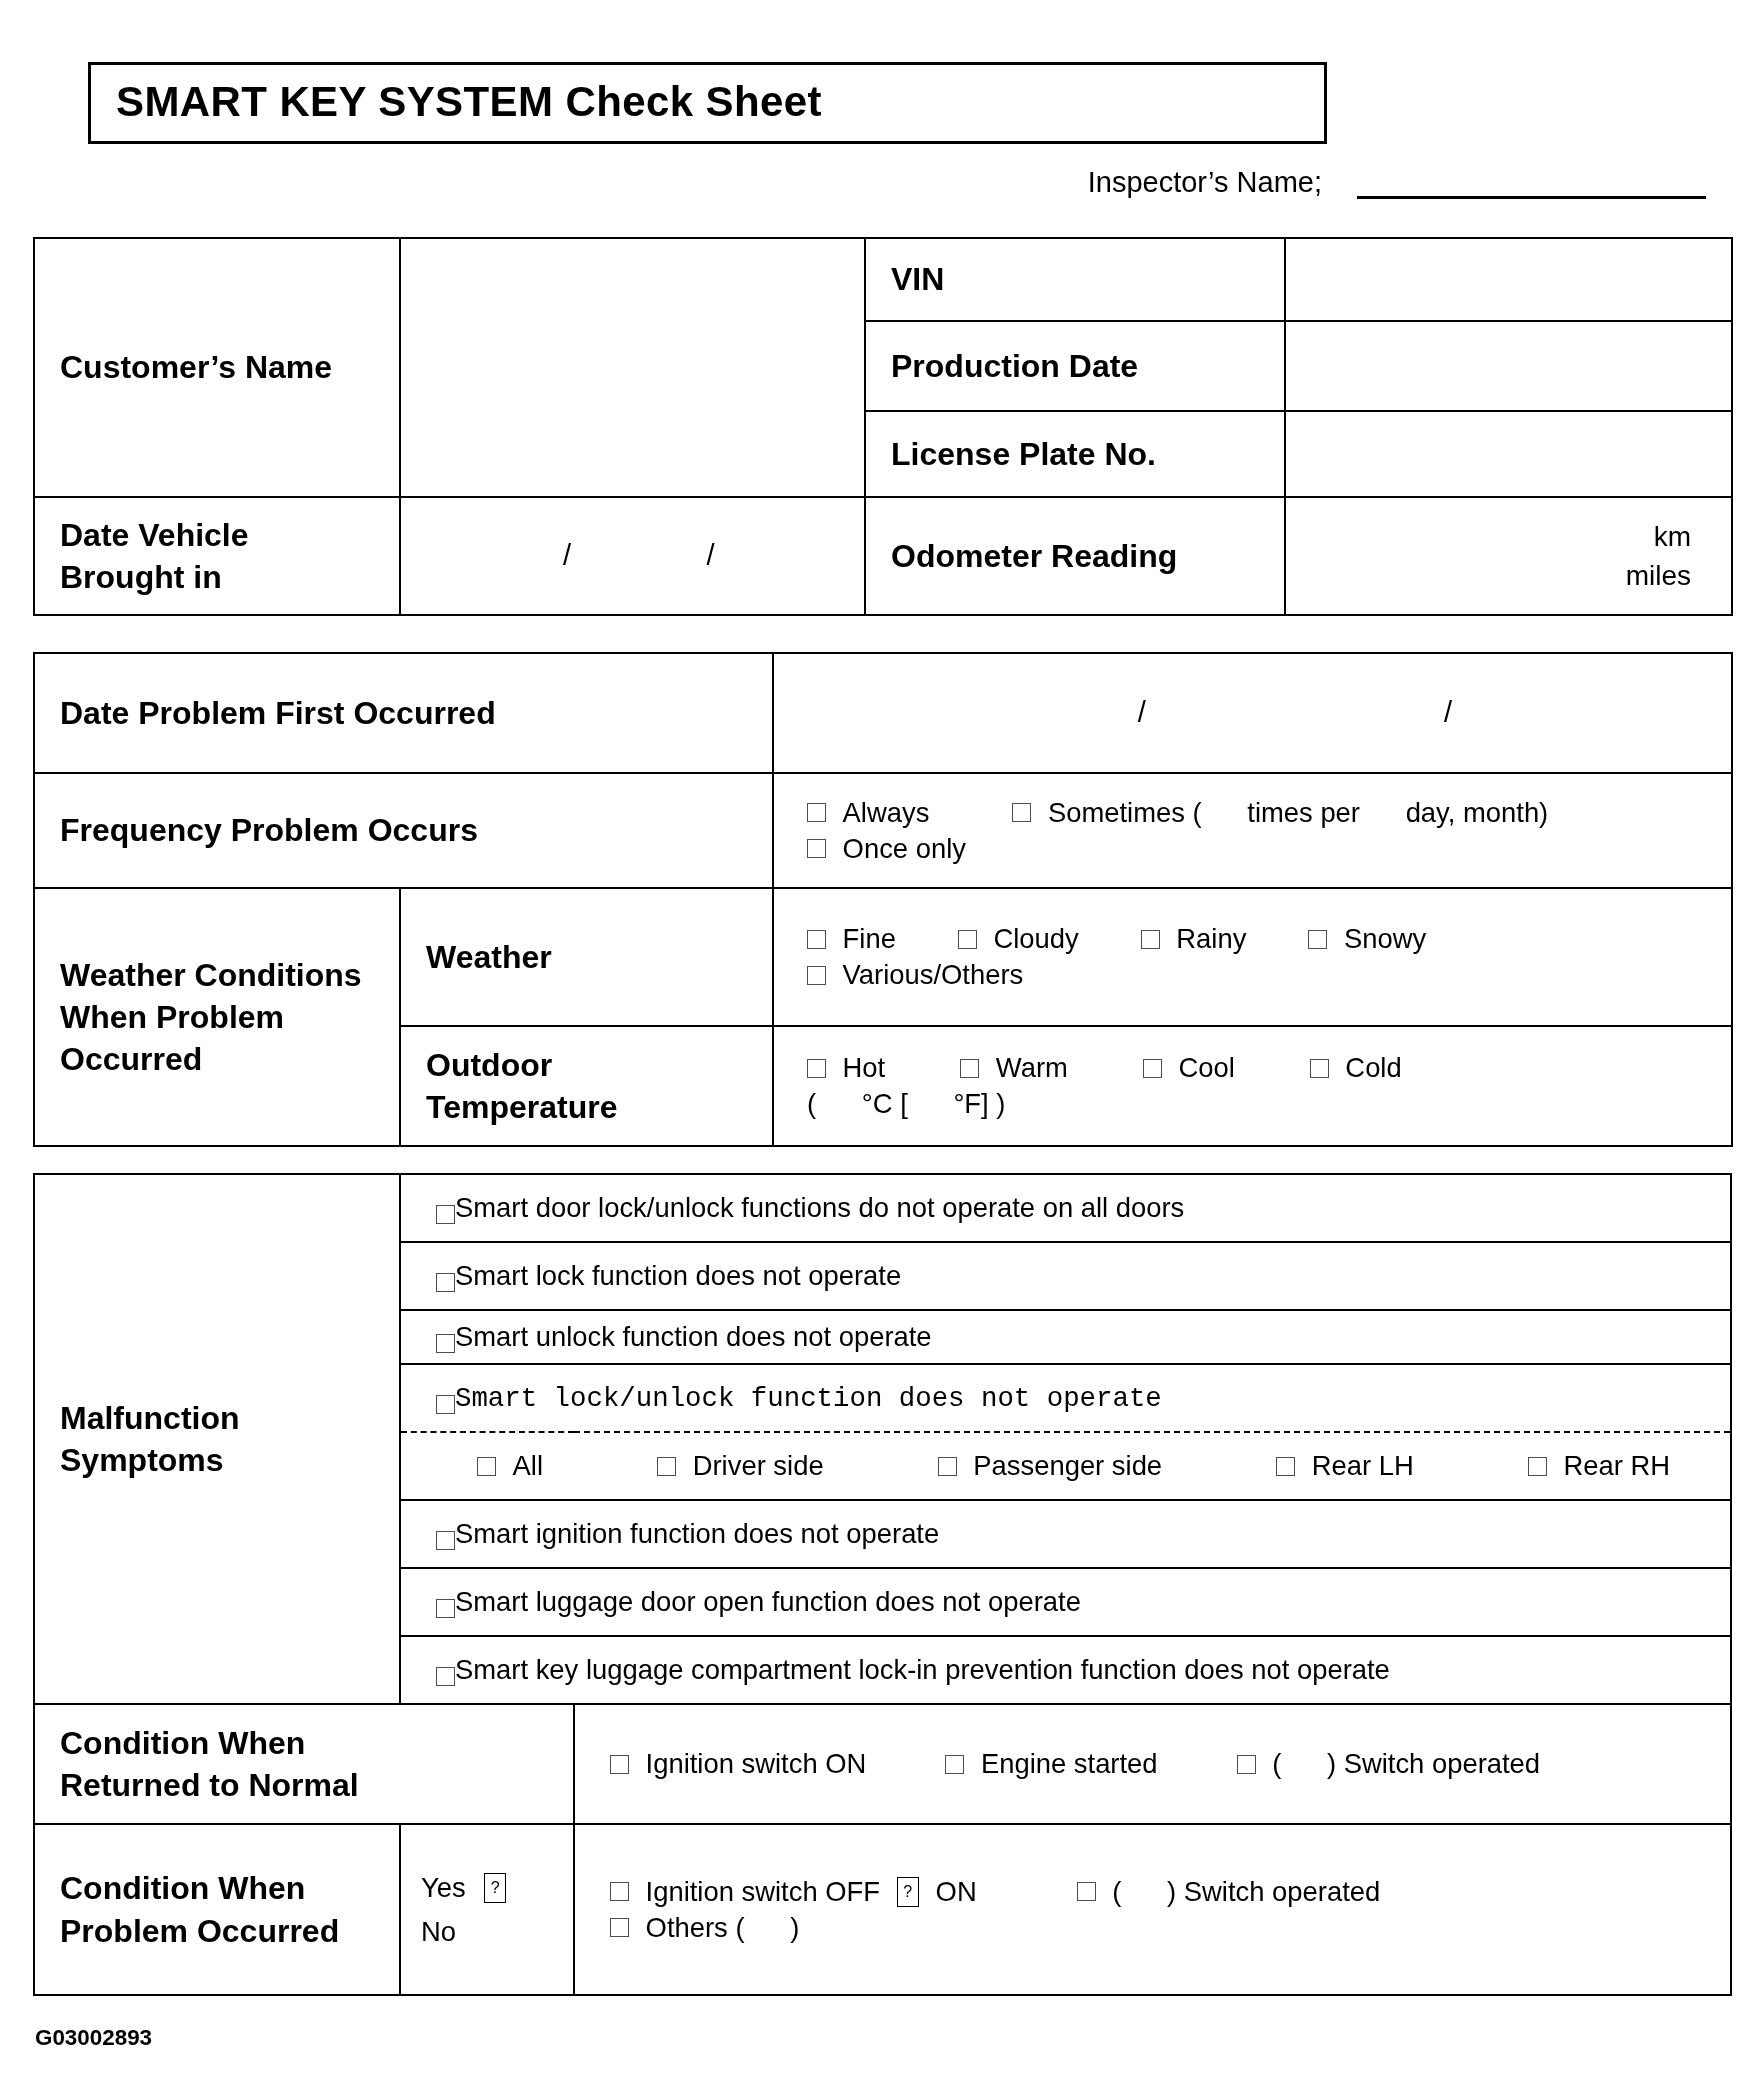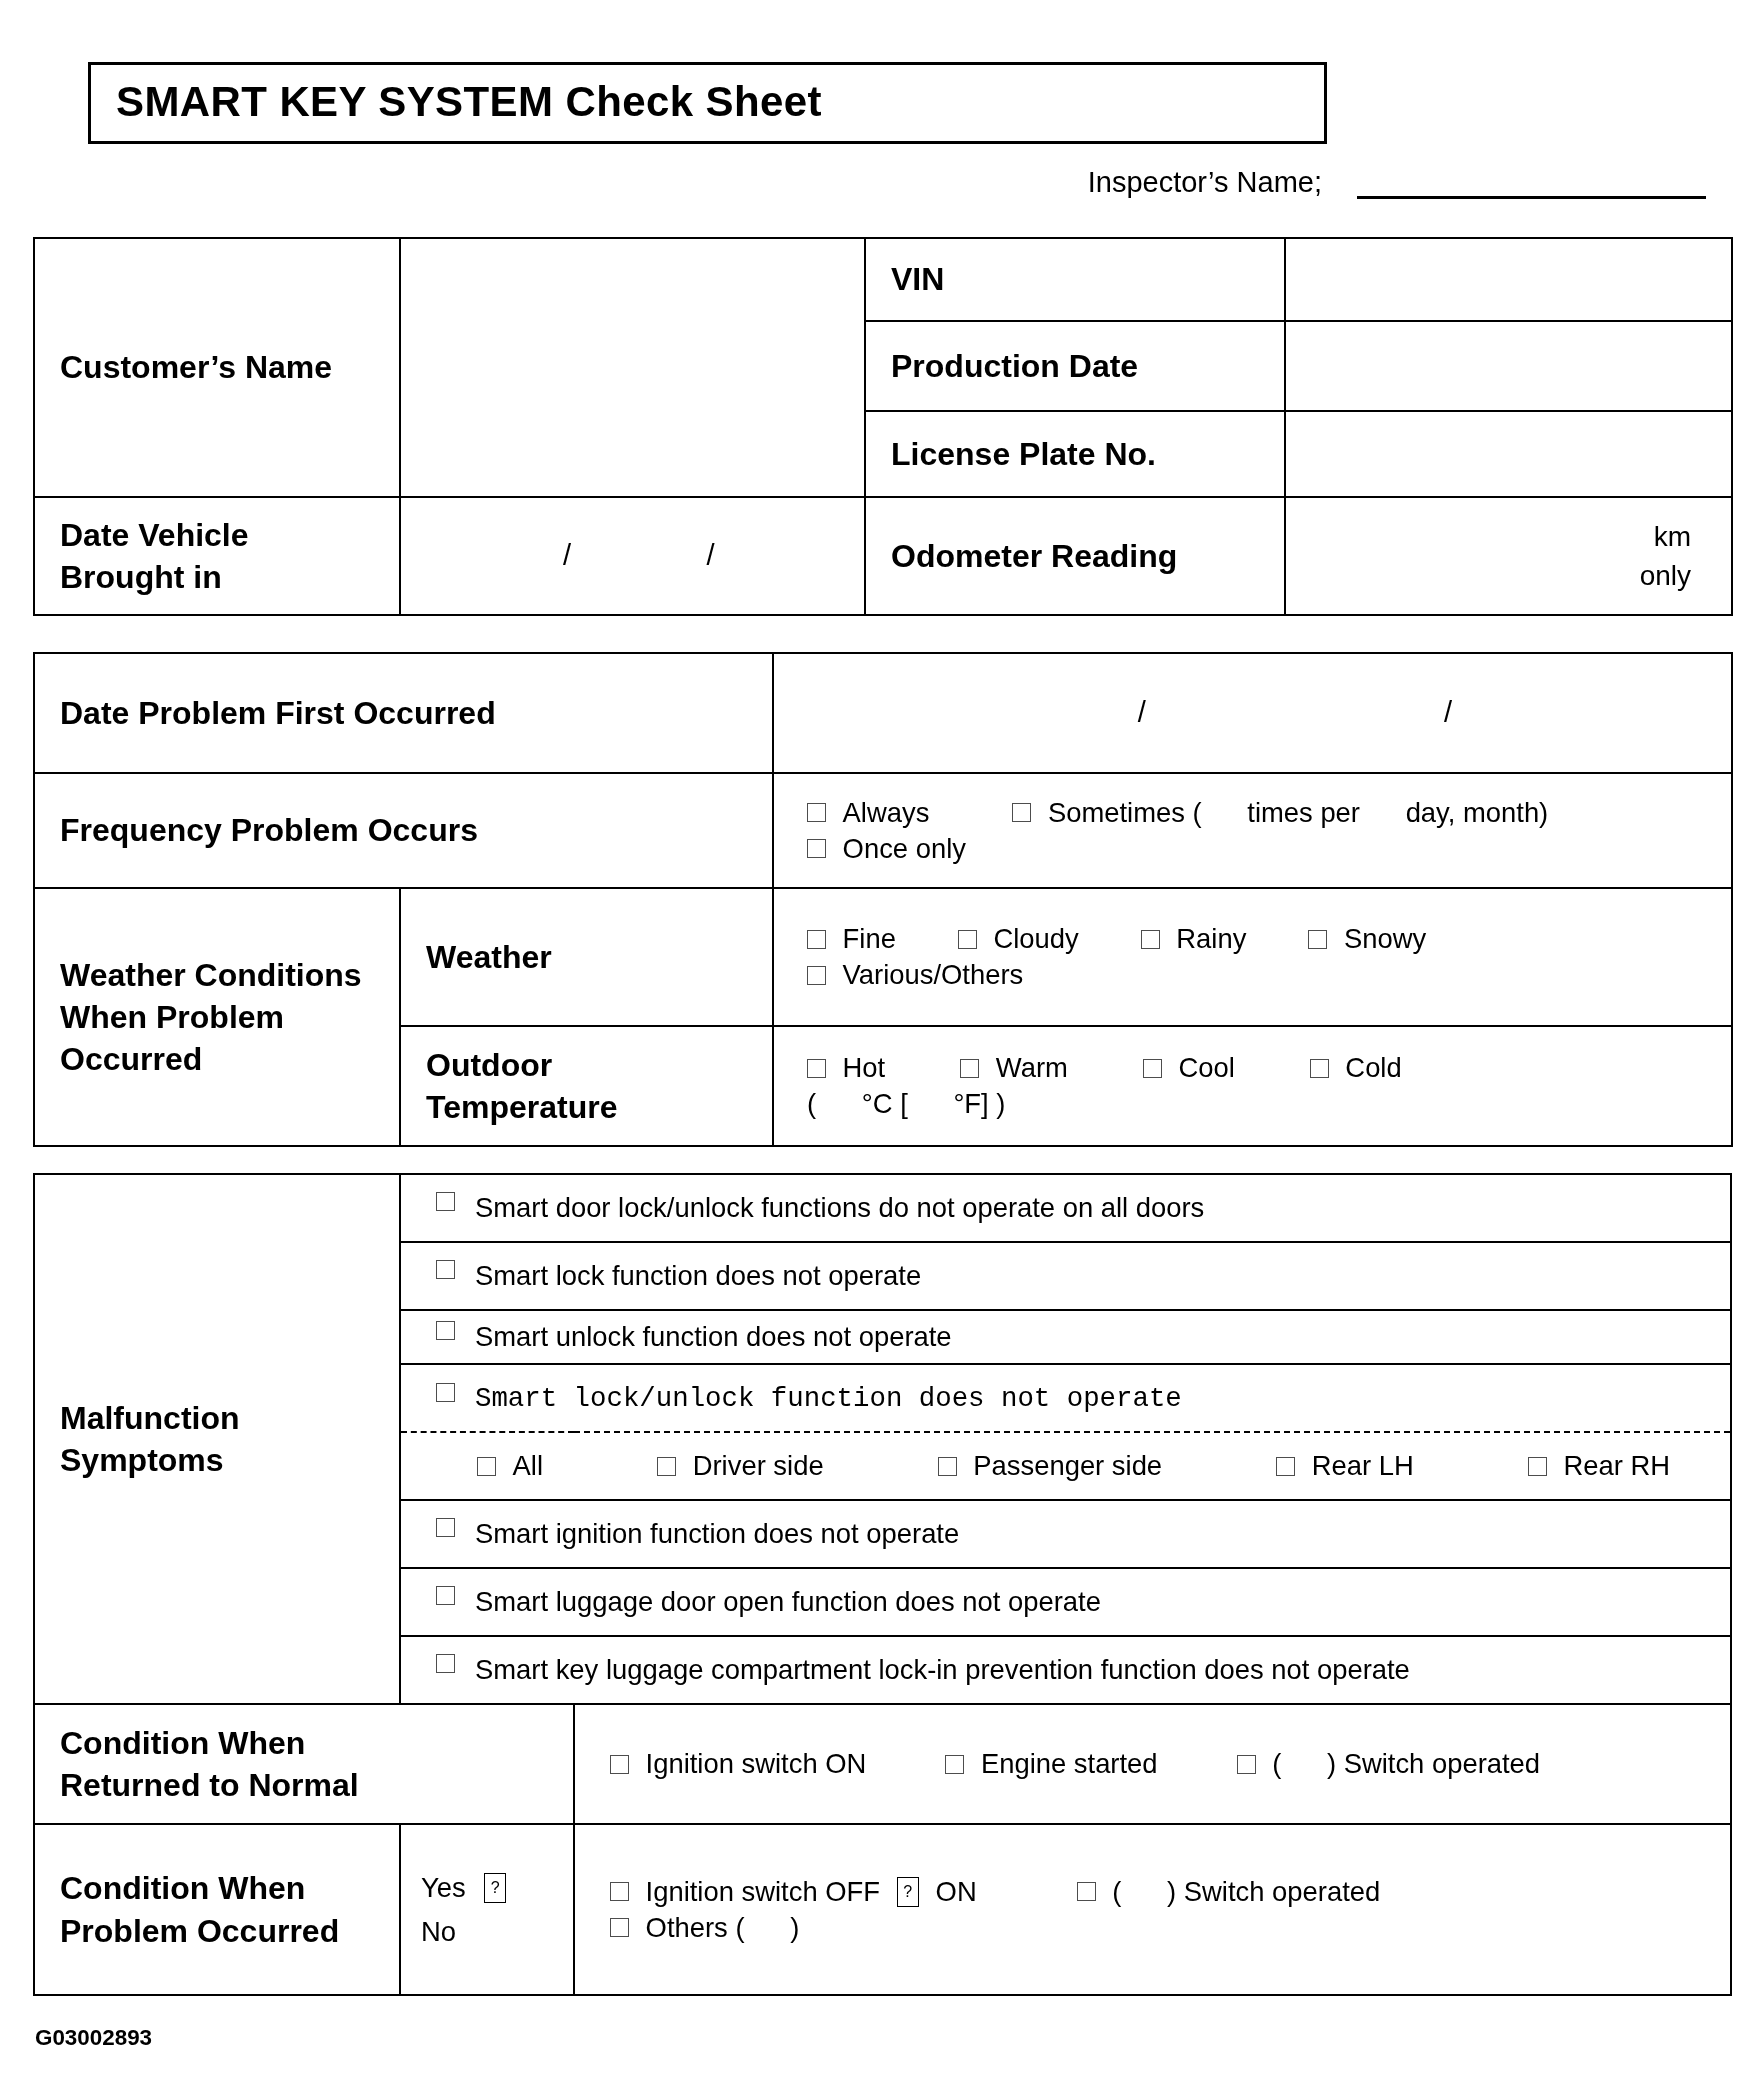--- a/index.html
+++ b/index.html
@@ -77,21 +77,21 @@
   .opt { display: inline-flex; align-items: center; gap: 16.6px; font-size: 27.4px; }
   .txt { white-space: pre-wrap; }
   .cb {
     width: 19px; height: 19px;
     border: 1.7px solid #4d4d4d;
     background: #fff;
     flex: none;
   }
 
   
-  .sym { display: flex; align-items: flex-start; gap: 20px; padding-left: 35px; font-size: 27.4px; }
+  .sym { display: flex; align-items: flex-end; padding-left: 35px; font-size: 27.4px; }
   .subrow {
     display: flex; align-items: center;
     justify-content: space-between;
     padding: 0 60px 0 76px;
     font-size: 27.4px;
   }
   .dashed { border-bottom: 2.5px dashed #000; font-family: Liberation Mono, monospace; }
   .no-top { border-top: 0; }
 
   .sym-multi { display: flex; align-items: center; gap: 79px; padding-left: 35px; font-size: 27.4px; }
@@ -153,21 +153,21 @@
     <tr style="height:118px">
       <td class="lbl">Date Vehicle
 Brought in</td>
       <td class="slashcell">
         <span class="slash" style="left:35%">/</span>
         <span class="slash" style="left:66%">/</span>
       </td>
       <td class="lbl">Odometer Reading</td>
       <td class="units">
         <div>km</div>
-        <div>only</div>
+        <div>miles</div>
       </td>
     </tr>
   </tbody>
     </table>
 
   <table class="t2">
     <colgroup>
       <col style="width:366px">
         <col style="width:373px">
         <col style="width:959px">

